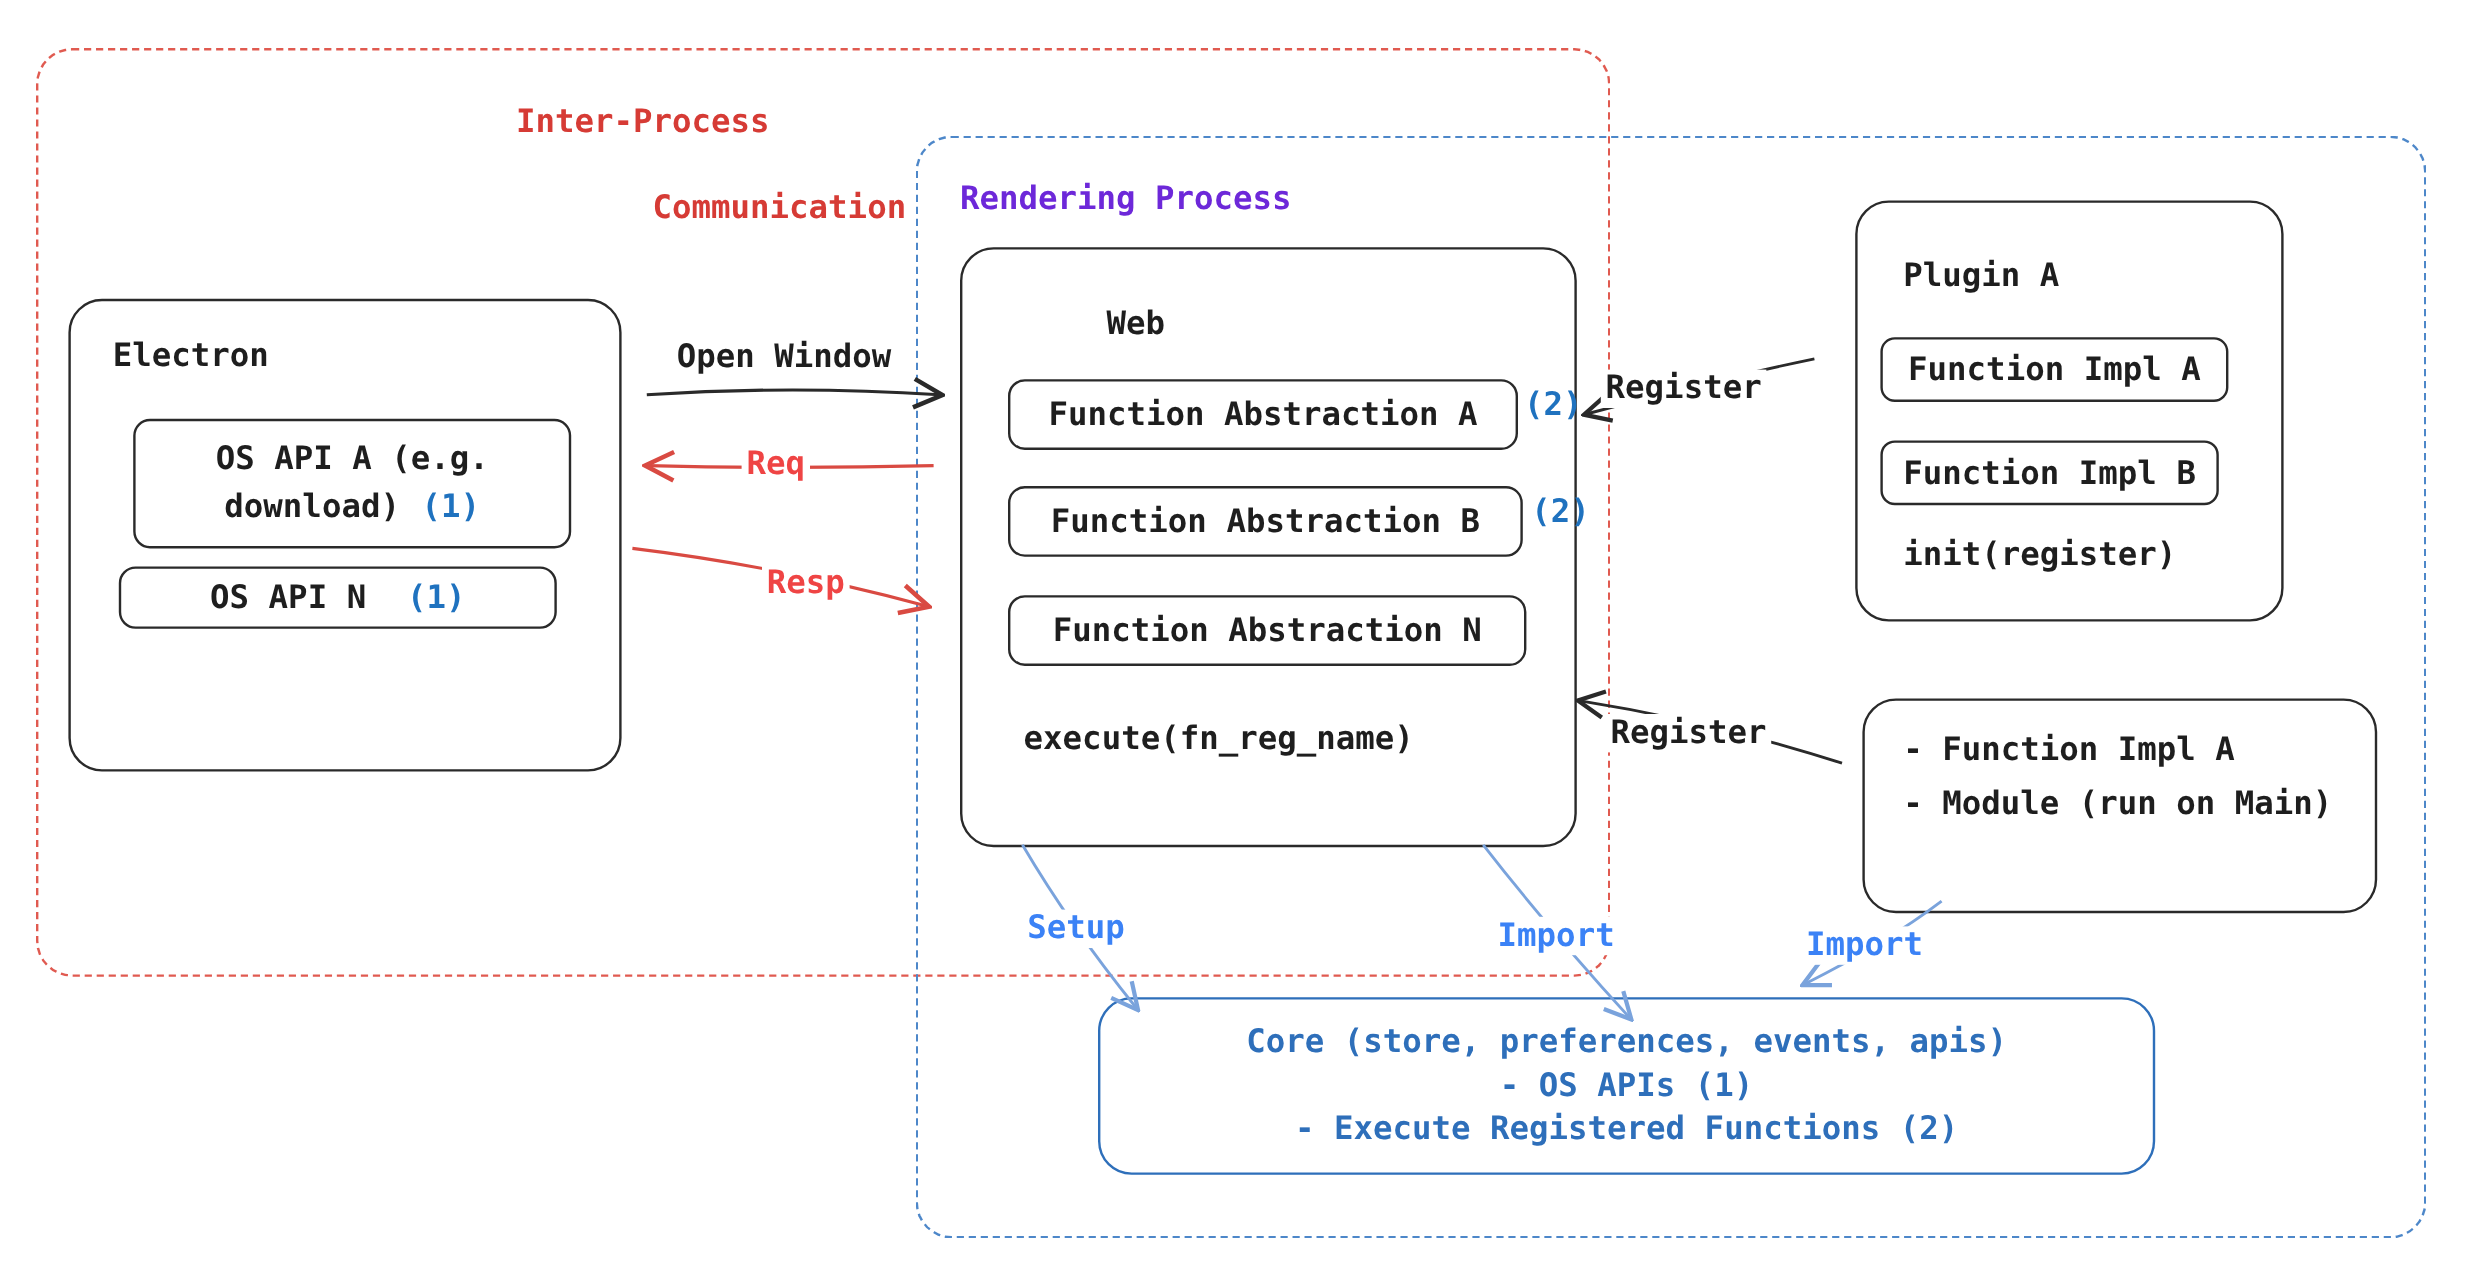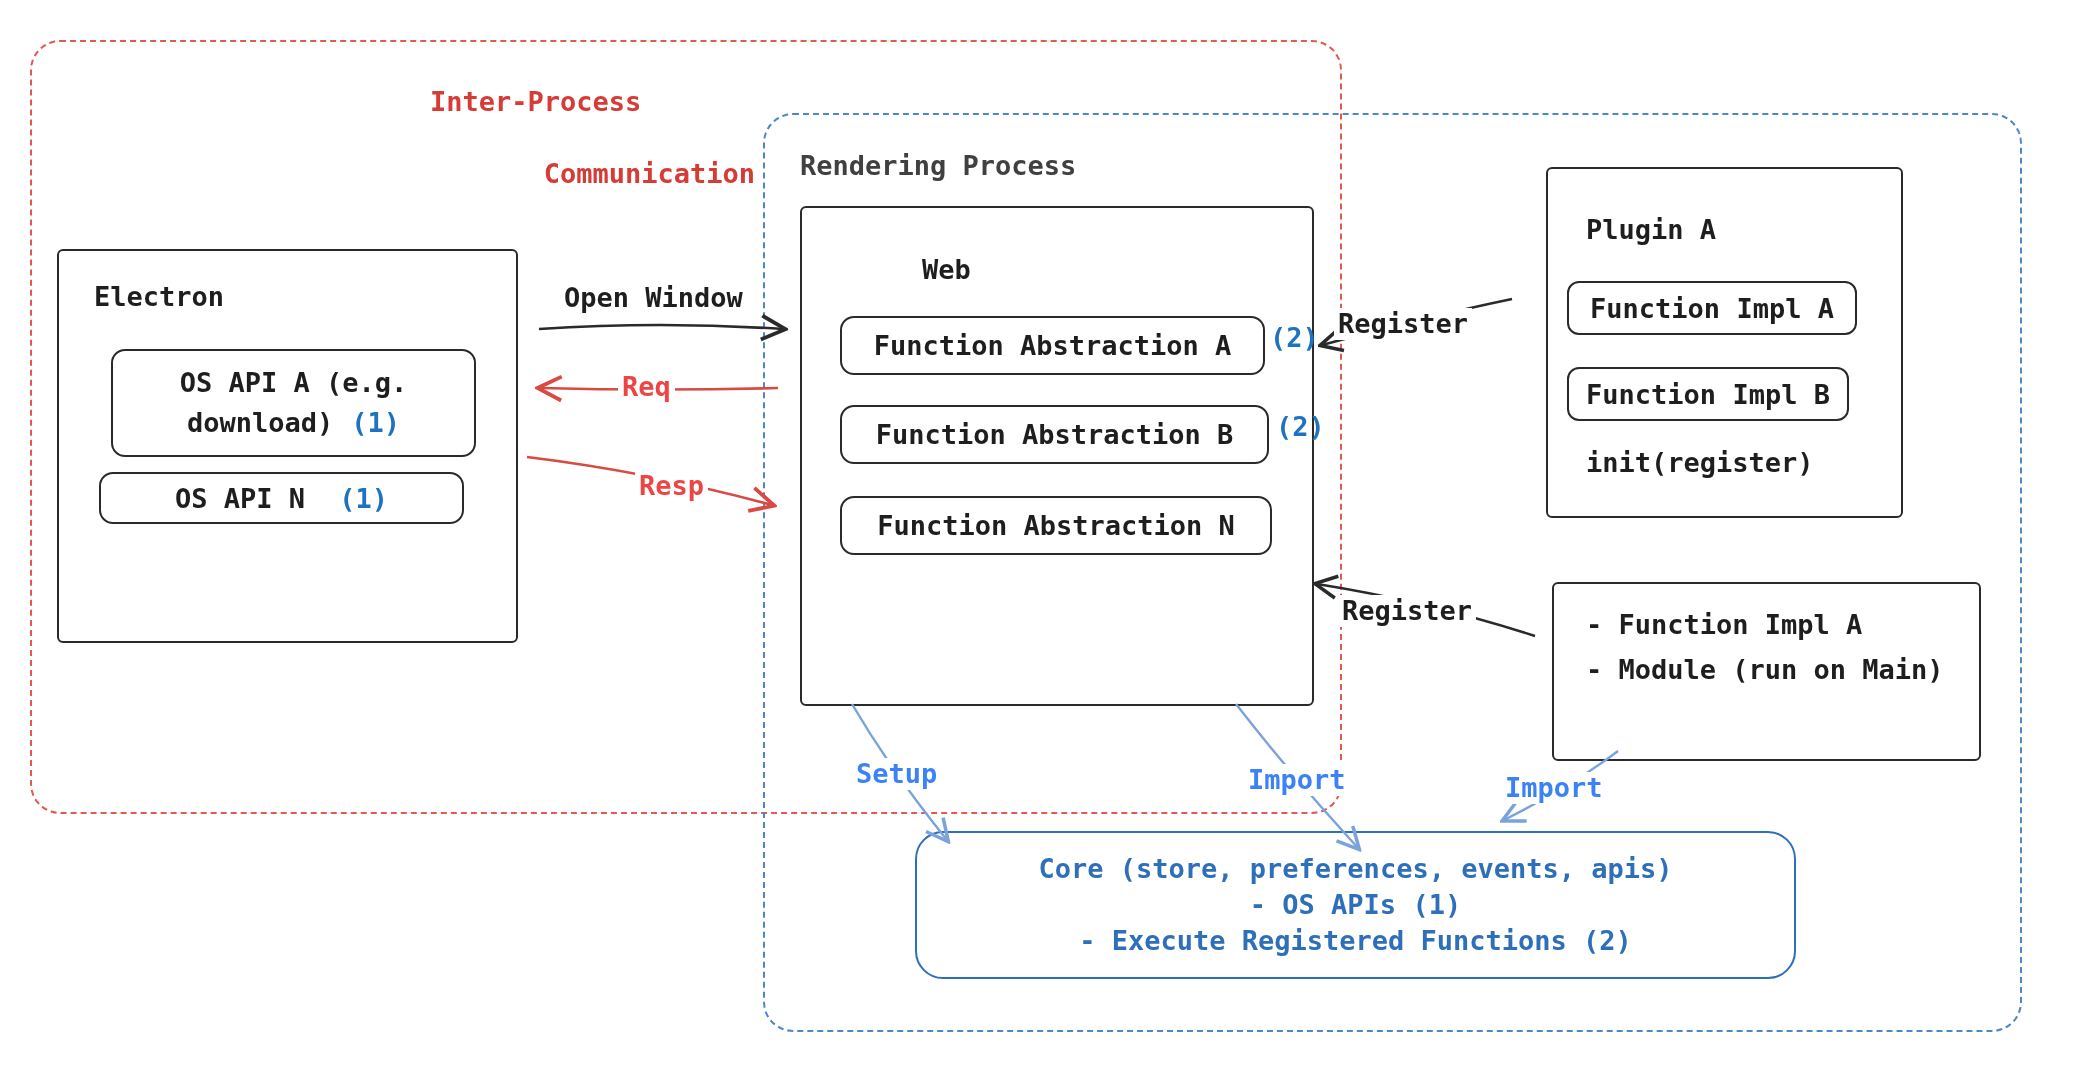--- a/index.html
+++ b/index.html
@@ -7,22 +7,22 @@
     position:relative;width:2074px;height:1066px;background:#ffffff;overflow:hidden;
     font-family:"DejaVu Sans Mono","Liberation Mono",monospace;
     font-weight:bold;color:#1e1e1e;font-size:27px;padding-left:20px;
   }
   .abs{position:absolute;}
   .boundary{position:absolute;border-radius:30px;background:transparent;z-index:1;}
   .boundary.red{border:2.5px dashed #e05a50;}
   .boundary.blue{border:2.5px dashed #4d87c9;}
   .boundary-label{position:absolute;z-index:4;line-height:36px;white-space:pre;}
   .boundary-label.red{color:#d63b35;}
-  .boundary-label.blue{color:#404040;}
-  .node{position:absolute;background:#ffffff;border:2.5px solid #2a2a2a;border-radius:6px;z-index:2;text-decoration:underline;}
+  .boundary-label.blue{color:#6d28d9;}
+  .node{position:absolute;background:#ffffff;border:2.5px solid #2a2a2a;border-radius:28px;z-index:2;text-decoration:underline;}
   .subnode{position:absolute;background:#ffffff;border:2px solid #2a2a2a;border-radius:14px;
     display:flex;align-items:center;justify-content:center;text-align:center;z-index:3;}
   .node-title{position:absolute;white-space:pre;}
   .badge{color:#1f72bf;}
   .badge-float{position:absolute;color:#1f72bf;z-index:4;white-space:pre;}
   .conn-label{position:absolute;background:#ffffff;padding:0 4px;z-index:5;white-space:pre;line-height:32px;}
   .conn-label.black{color:#1e1e1e;}
   .conn-label.redt{color:#ef4444;}
   .conn-label.bluet{color:#3b82f6;}
   #arrow-layer{position:absolute;left:0;top:0;z-index:4;pointer-events:none;}
@@ -54,20 +54,21 @@
       <span>OS API N</span>
       <span class="badge" style="margin-left:34px;">(1)</span>
     </div>
   </div>
 
   <div class="node" style="left:800px;top:206px;width:510px;height:496px;">
     <div class="node-title" style="left:120px;top:46px;">Web</div>
     <div class="subnode" style="left:38px;top:108px;width:421px;height:55px;">Function Abstraction A</div>
     <div class="subnode" style="left:38px;top:197px;width:425px;height:55px;">Function Abstraction B</div>
     <div class="subnode" style="left:38px;top:288px;width:428px;height:55px;">Function Abstraction N</div>
+    <div class="node-title" style="left:51px;top:392px;">execute(fn_reg_name)</div>
   </div>
   <div class="badge-float" style="left:1270px;top:322px;">(2)</div>
   <div class="badge-float" style="left:1276px;top:411px;">(2)</div>
 
   <div class="node" style="left:1546px;top:167px;width:353px;height:347px;">
     <div class="node-title" style="left:38px;top:45px;">Plugin A</div>
     <div class="subnode" style="left:19px;top:112px;width:286px;height:50px;border-radius:12px;">Function Impl A</div>
     <div class="subnode" style="left:19px;top:198px;width:278px;height:50px;border-radius:12px;">Function Impl B</div>
     <div class="node-title" style="left:38px;top:278px;">init(register)</div>
   </div>

